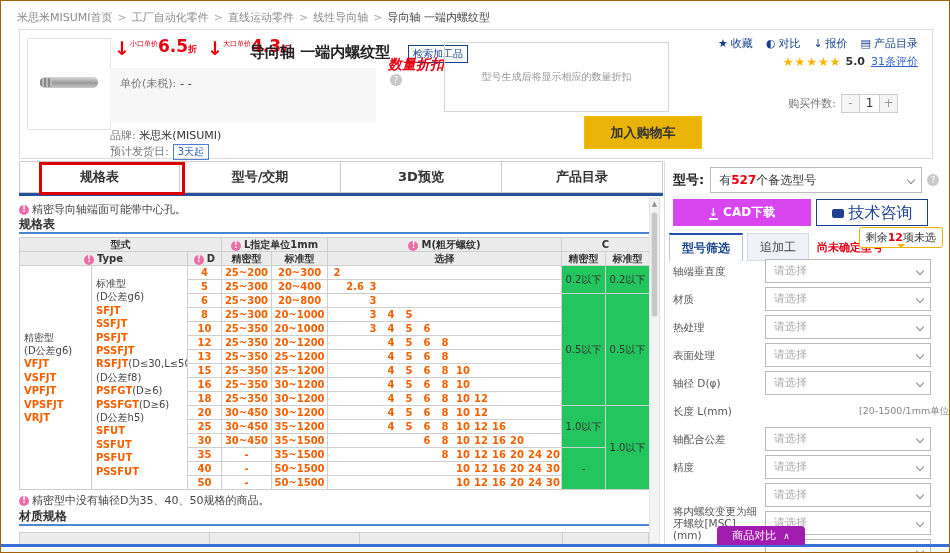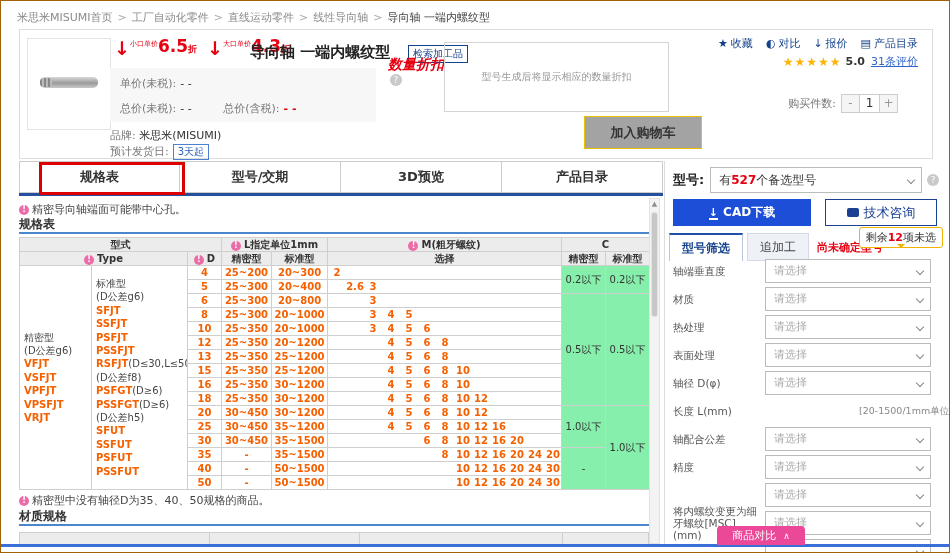--- a/index.html
+++ b/index.html
@@ -50,21 +50,21 @@
   .actions .ico { margin-right:3px; font-size:11px; }
   .stars-row { position:absolute; right:14px; top:24px; font-size:11px; display:flex; align-items:center; }
   .stars-row .stars { color:#fdb300; font-size:12px; letter-spacing:1px; margin-right:4px; }
   .stars-row .score { color:#333; font-weight:bold; margin-right:6px; }
   .stars-row .reviews { color:#3366cc; text-decoration:underline; cursor:pointer; }
 
   .qty-row { position:absolute; right:34px; top:64px; font-size:11px; color:#777; display:flex; align-items:center; }
   .stepper { display:flex; margin-left:5px; }
   .stepper .st { width:19px; height:19px; border:1px solid #ccc; background:#f5f5f5; color:#999; text-align:center; line-height:17px; font-size:12px; cursor:pointer; }
   .stepper .st.val { background:#fff; color:#333; border-left:none; border-right:none; }
-  .cart-btn { position:absolute; left:564px; top:86px; width:118px; height:33px; background:#a3a3a3; border:1px solid #f0c000; color:#333; font-size:13px; font-weight:bold; text-align:center; line-height:31px; cursor:pointer; }
+  .cart-btn { position:absolute; left:564px; top:86px; width:118px; height:33px; background:#eab308; border:1px solid #f0c000; color:#333; font-size:13px; font-weight:bold; text-align:center; line-height:31px; cursor:pointer; }
   .buy-btn { position:absolute; left:690px; top:86px; width:118px; height:33px; background:#fff; border:2px solid #ffd100; color:#333; font-size:13px; font-weight:bold; text-align:center; line-height:29px; cursor:pointer; }
 
   
   .tabs { position:absolute; left:18px; top:160px; display:flex; }
   .tab { width:161px; height:32px; border:1px solid #ccc; border-left:none; background:#fff; text-align:center; line-height:30px; font-size:13px; font-weight:bold; color:#333; cursor:pointer; }
   .tab:first-child { border-left:1px solid #ccc; }
   .tabs-underline { position:absolute; left:18px; top:192px; width:644px; height:3px; background:#24509e; }
   .annotation { position:absolute; left:38px; top:161px; width:146px; height:33px; border:3px solid #dd0000; pointer-events:none; z-index:5; }
 
   
@@ -80,48 +80,48 @@
   .spec-wrap { position:absolute; left:18px; top:236px; width:631px; }
   table.spec { border-collapse:collapse; table-layout:fixed; width:630px; font-size:10px; }
   table.spec th, table.spec td { border:1px solid #cfcfcf; padding:0; height:14px; line-height:13px; text-align:center; overflow:hidden; white-space:nowrap; }
   table.spec th { background:#ececec; font-weight:bold; color:#333; }
   table.spec td.num { color:#f56000; font-weight:bold; }
   table.spec td.type-cell { vertical-align:middle; text-align:left; padding:2px 4px; white-space:normal; line-height:13.4px; font-size:10px; background:#fff; }
   .type-cell .code { color:#f56000; font-weight:bold; }
   .type-cell .dim { color:#444; }
   td.m-cell { text-align:left; }
   .m-slot { display:inline-block; width:18px; text-align:center; color:#f56000; font-weight:bold; font-size:10px; }
-  td.c-cell { background:#86efac; color:#333;margin-top:32px; }
+  td.c-cell { background:#22c55e; color:#333;margin-top:32px; }
 
   
   .partial-table { position:absolute; left:18px; top:531px; width:630px; height:14px; background:#ececec; border:1px solid #cfcfcf; }
   .partial-table i { position:absolute; top:0; width:1px; height:100%; background:#cfcfcf; }
   .bottom-bar { position:absolute; left:0; top:543px; width:950px; height:3px; background:#3a6fd8; z-index:6; }
-  .compare-btn { position:absolute; left:716px; top:525px; width:88px; height:19px; background:#ec4899; color:#fff; font-size:11px; text-align:center; line-height:19px; border-radius:4px 4px 0 0; cursor:pointer; z-index:7; }
+  .compare-btn { position:absolute; left:716px; top:525px; width:88px; height:19px; background:#a21caf; color:#fff; font-size:11px; text-align:center; line-height:19px; border-radius:4px 4px 0 0; cursor:pointer; z-index:7; }
   .compare-btn .up { font-size:9px; margin-left:4px; }
 
   
   .vscroll { position:absolute; left:648px; top:197px; width:11px; height:346px; background:#f3f3f3; border:1px solid #e2e2e2; }
   .vscroll .arr { position:absolute; left:0; top:0; width:100%; height:11px; color:#909090; font-size:7px; text-align:center; line-height:11px; cursor:pointer; }
   .vscroll .thumb { position:absolute; left:1px; top:13px; width:7px; height:105px; background:#c7c7c7; border-radius:3px; cursor:pointer; }
   .divider { position:absolute; left:663px; top:160px; width:1px; height:383px; background:#ddd; }
 
   
   .panel { position:absolute; left:664px; top:160px; width:284px; height:383px; }
   .model-row { position:absolute; left:8px; top:6px; display:flex; align-items:center; }
   .model-label { font-size:13px; font-weight:bold; color:#222; margin-right:6px; }
   .select { position:relative; border:1px solid #bbb; background:#fff; height:26px; line-height:24px; font-size:12px; color:#333; padding:0 18px 0 8px; cursor:pointer; }
   .model-select { width:212px; }
   .chev { position:absolute; right:7px; top:9px; width:6px; height:6px; border-right:1.5px solid #888; border-bottom:1.5px solid #888; transform:rotate(45deg); }
   .model-row .info-circle { margin-left:5px; }
   .red { color:#e60012; font-weight:bold; }
   .btn-row { position:absolute; left:8px; top:38px; display:flex; }
-  .cad-btn { width:138px; height:27px; background:#1d4ed8; color:#fff; font-size:12px; font-weight:bold; text-align:center; line-height:27px; cursor:pointer; }
+  .cad-btn { width:138px; height:27px; background:#d946ef; color:#fff; font-size:12px; font-weight:bold; text-align:center; line-height:27px; cursor:pointer; }
   .cad-btn .dl { display:inline-block; font-size:11px; border-bottom:2px solid #fff; line-height:10px; margin-right:5px; }
-  .tech-btn { width:112px; height:27px; margin-left:14px; background:#fff; border:1px solid #1b3f92; color:#1b3f92; font-size:13px; text-align:center; line-height:25px; cursor:pointer; }
+  .tech-btn { width:112px; height:27px; margin-left:5px; background:#fff; border:1px solid #1b3f92; color:#1b3f92; font-size:16px; text-align:center; line-height:25px; cursor:pointer; }
   .bubble { display:inline-block; width:12px; height:9px; border-radius:2px; background:#1b3f92; position:relative; margin-right:5px; }
   .bubble:after { content:""; position:absolute; left:2px; bottom:-3px; border:3px solid transparent; border-top-color:#1b3f92; border-left-width:2px; border-right-width:2px; }
   .ptabs { position:absolute; left:4px; top:72px; width:276px; height:28px; display:flex; align-items:center; }
   .ptab { height:28px; padding:0 12px; font-size:12px; line-height:26px; text-align:center; cursor:pointer; }
   .ptab.active { background:#fff; border:1px solid #b9c6de; border-top:2px solid #2250a8; border-bottom:none; font-weight:bold; color:#14418b; }
   .ptab.idle { background:#eef1f8; border:1px solid #d4daе6; border:1px solid #d4dae6; color:#444; margin-left:4px; }
   .status-red { font-size:11px; color:#e60012; font-weight:bold; margin-left:8px; }
   .remain-badge { position:absolute; right:6px; top:66px; border:1px solid #f0b400; background:#fff; border-radius:3px; font-size:11px; color:#333; padding:2px 6px; }
   .remain-badge:after { content:""; position:absolute; left:50%; bottom:-5px; margin-left:-4px; border:4px solid transparent; border-top-color:#f0b400; }
   .fields { position:absolute; left:8px; top:96px; width:270px; }
@@ -160,24 +160,20 @@
           <span class="tiny">大口单价</span>
           <span class="big"><span>4.3</span><span class="unit">折</span></span>
         </span>
       </div>
     </div>
     <div class="prod-title">导向轴 一端内螺纹型</div>
     <div class="title-badge">检索加工品</div>
 
     <div class="price-panel">
       <div class="price-row"><span>单价(未税):</span><span class="val">- -</span></div>
-      <div class="price-row">
-        <span>总价(未税):</span><span class="val">- -</span>
-        <span class="tax-label">总价(含税):</span><span class="val red">- -</span>
-      </div>
     </div>
     <div class="brand-row"><span>品牌:</span> <span class="val">米思米(MISUMI)</span></div>
     <div class="ship-row"><span>预计发货日:</span><span class="ship-badge">3天起</span></div>
 
     <div class="qty-disc"><span>数量折扣</span><span class="info-circle">?</span></div>
     <div class="disc-box">
         <span>型号生成后将显示相应的数量折扣</span>
       </div>
 
     <div class="actions" id="actions">

